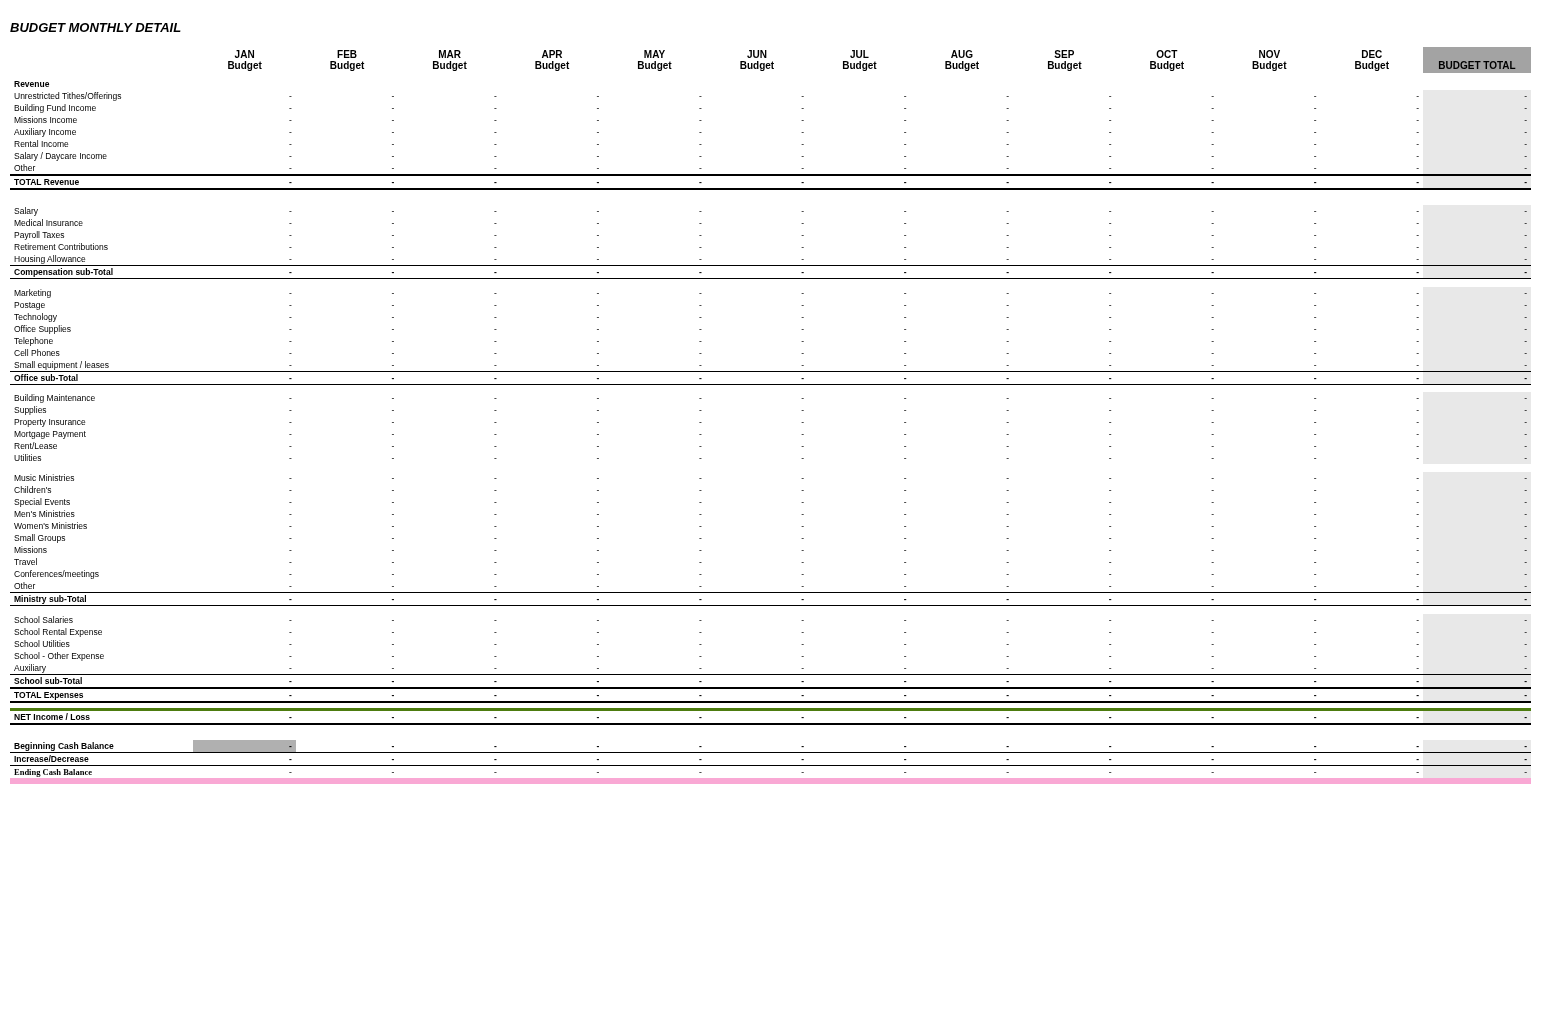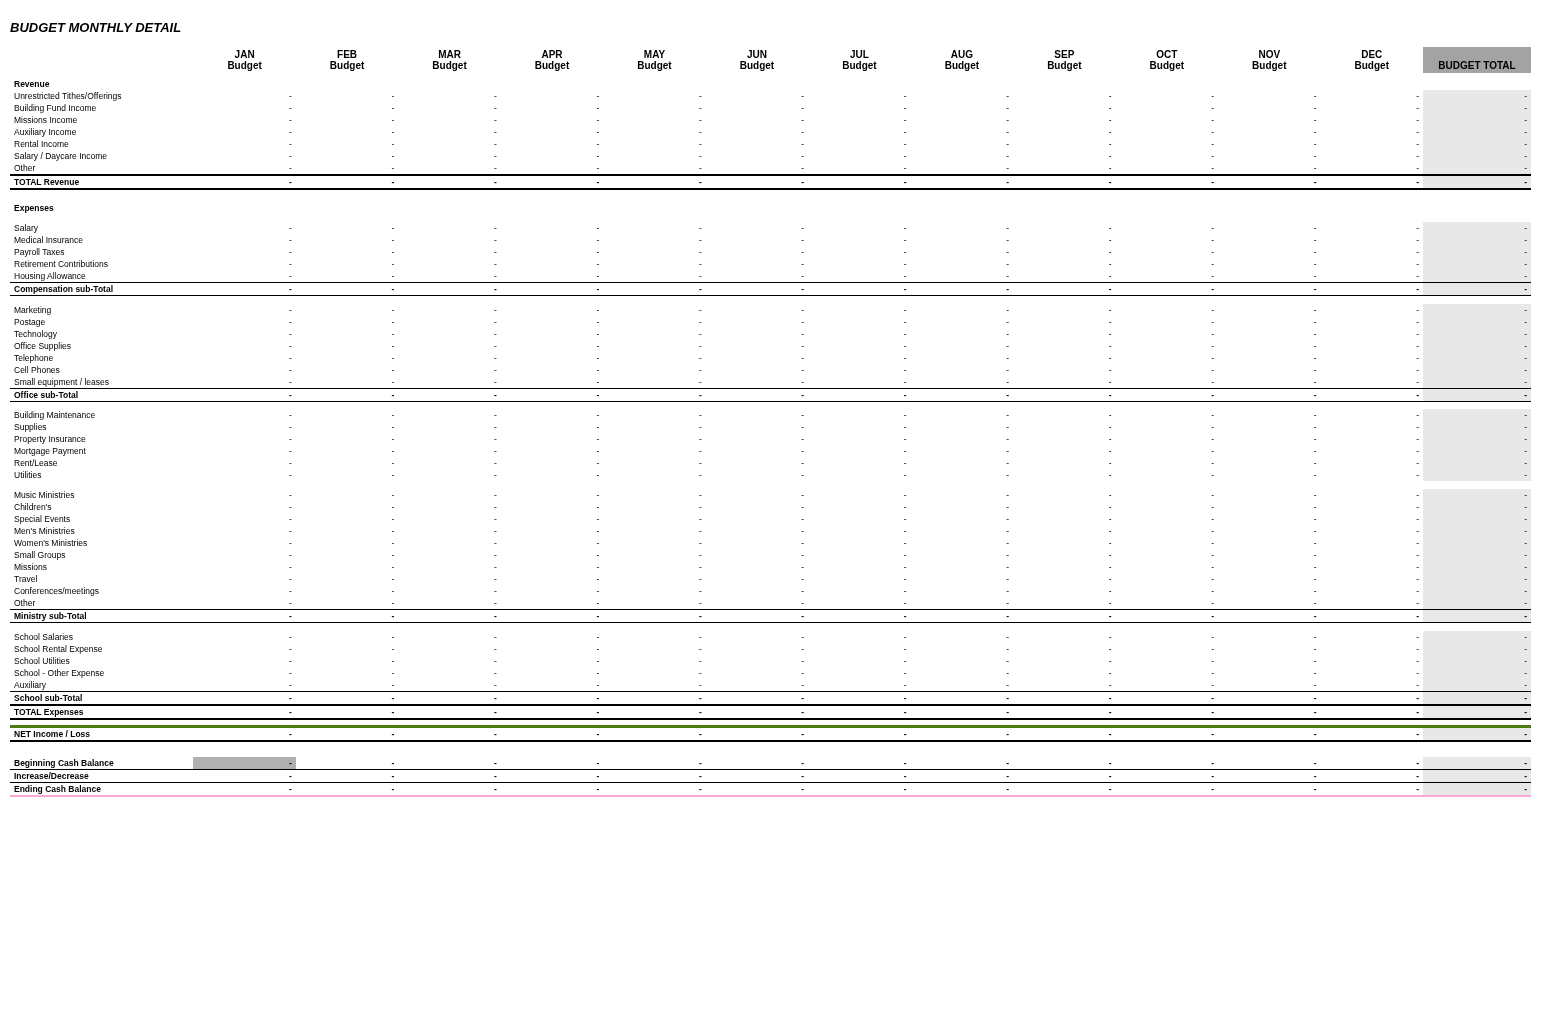--- a/index.html
+++ b/index.html
@@ -15,21 +15,21 @@
     thead tr th.total-th { background: #a3a3a3; }
     tbody tr td { padding: 1px 4px; font-size: 8.5px; }
     tbody tr td.label-cell { text-align: left; }
     tbody tr td.data-cell { text-align: right; }
     tbody tr td.total-cell { text-align: right; background: #e8e8e8; }
     tr.section-header td { font-weight: bold; padding-top: 6px; padding-bottom: 1px; }
     tr.subtotal td { font-weight: bold; border-top: 1px solid #000; border-bottom: 1px solid #000; }
     tr.total-row td { font-weight: bold; border-top: 2px solid #000; border-bottom: 2px solid #000; }
     tr.net-row td { font-weight: bold; border-top: 3px solid #4d7c0f; border-bottom: 2px solid #000; }
     tr.spacer td { height: 8px; }
-    tr.ending-row td { font-weight: bold; border-top: 1px solid #000; border-bottom: 2px solid #f9a8d4; }
+    tr.ending-row td { font-weight: bold; border-top: 1px solid #000; border-bottom: 6px solid #f9a8d4; font-family: Liberation Serif, serif; }
   </style>
 </head>
 <body>
 
 <div class="page">
   <div class="page-title">BUDGET MONTHLY DETAIL</div>
   <table>
     <colgroup>
       <col class="label-col">
       <col class="data-col">
@@ -192,23 +192,20 @@
           <td class="data-cell">-</td>
           <td class="data-cell">-</td>
           <td class="data-cell">-</td>
           <td class="data-cell">-</td>
           <td class="data-cell">-</td>
           <td class="total-cell">-</td>
         </tr>
         <tr class="spacer">
           <td colspan="14"></td>
         </tr>
-        <tr class="section-header">
-          <td colspan="14" class="label-cell">Expenses</td>
-        </tr>
         <tr class="spacer">
           <td colspan="14"></td>
         </tr>
         <tr>
           <td class="label-cell">Salary</td>
           <td class="data-cell">-</td>
           <td class="data-cell">-</td>
           <td class="data-cell">-</td>
           <td class="data-cell">-</td>
           <td class="data-cell">-</td>

